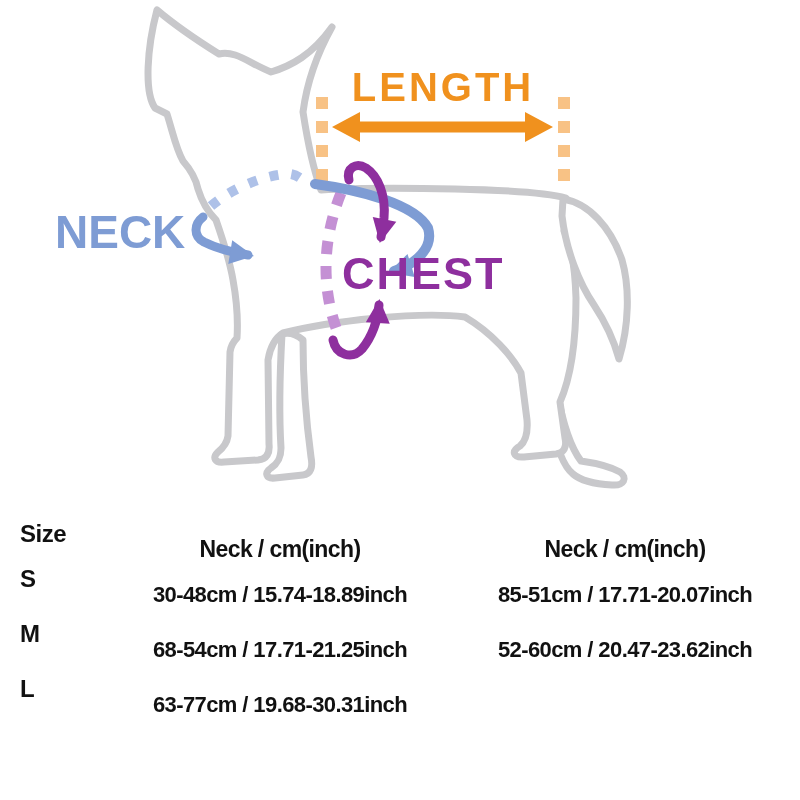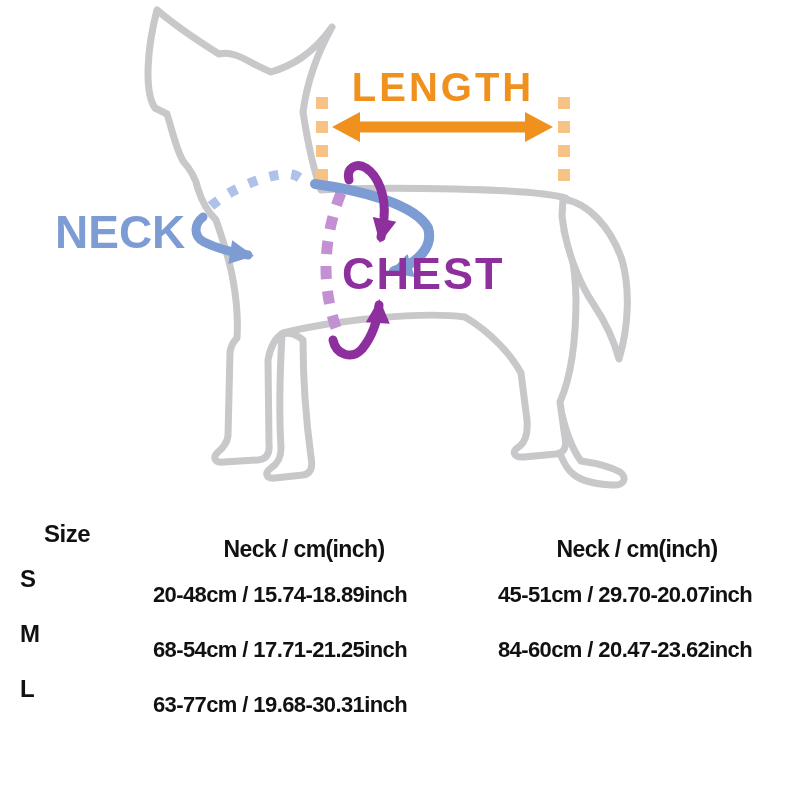--- a/index.html
+++ b/index.html
@@ -1,20 +1,20 @@
 <!DOCTYPE html>
 <html><head>
 <meta charset="utf-8">
 <style>
   html,body{margin:0;padding:0;background:#ffffff;}
   body{width:800px;height:800px;font-family:"Liberation Sans",sans-serif;}
   .diagram-wrap{width:711px;height:500px;position:relative;}
   .size-table{width:800px;font-weight:bold;color:#111;padding-top:4px;}
   .trow{display:grid;grid-template-columns:110px 340px 1fr;align-items:center;height:55px;}
-  .trow.thead{height:46px;padding-left:24px;}
+  .trow.thead{height:46px;}
   .c1{padding-left:20px;font-size:24px;letter-spacing:-0.5px;}
   .c2,.c3{text-align:center;font-size:22px;letter-spacing:-0.6px;white-space:nowrap;margin-top:32px;}
   .thead .c2,.thead .c3{font-size:23px;}
   svg text{font-family:"Liberation Sans",sans-serif;font-weight:bold;}
 </style>
 </head>
 <body>
 
 <div class="diagram-wrap">
 <svg width="800" height="500" viewBox="0 0 800 500">
@@ -62,28 +62,28 @@
 
 <div class="size-table">
   <div class="trow thead">
     <div class="c1">Size</div>
     <div class="c2">Neck / cm(inch)</div>
     <div class="c3">Neck / cm(inch)</div>
   </div>
 
   <div class="trow">
     <div class="c1">S</div>
-    <div class="c2">20-48cm / 15.74-18.89inch</div>
-    <div class="c3">45-51cm / 29.70-20.07inch</div>
+    <div class="c2">30-48cm / 15.74-18.89inch</div>
+    <div class="c3">85-51cm / 17.71-20.07inch</div>
   </div>
 
   <div class="trow">
     <div class="c1">M</div>
     <div class="c2">68-54cm / 17.71-21.25inch</div>
-    <div class="c3">84-60cm / 20.47-23.62inch</div>
+    <div class="c3">52-60cm / 20.47-23.62inch</div>
   </div>
 
   <div class="trow">
     <div class="c1">L</div>
     <div class="c3">63-77cm / 19.68-30.31inch</div>
   </div>
 
 </div>
 
 </body></html>

